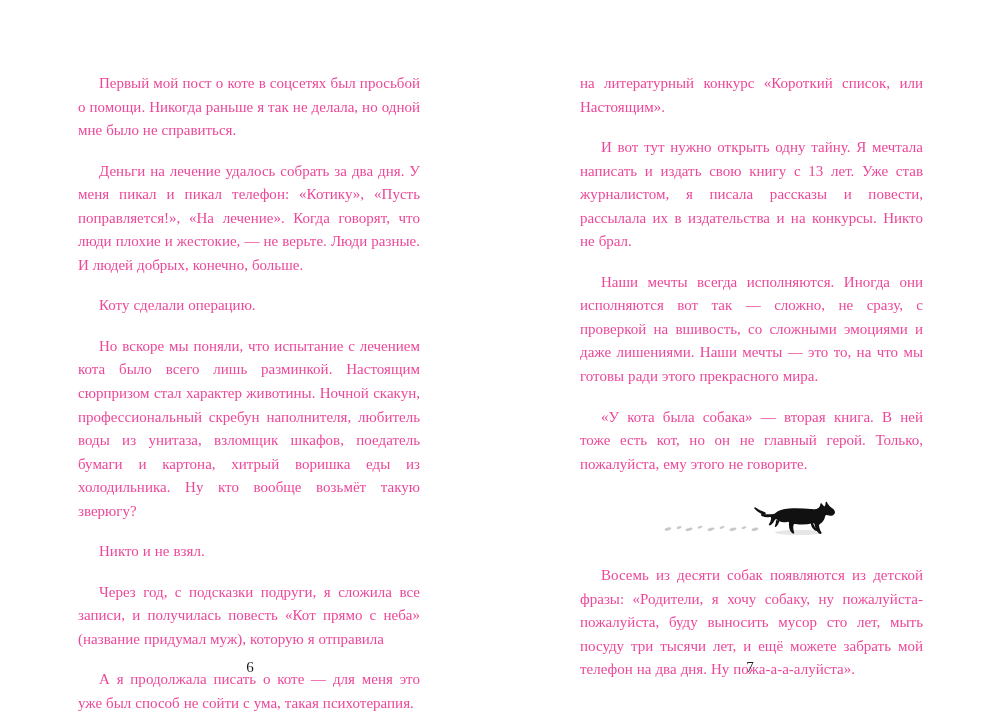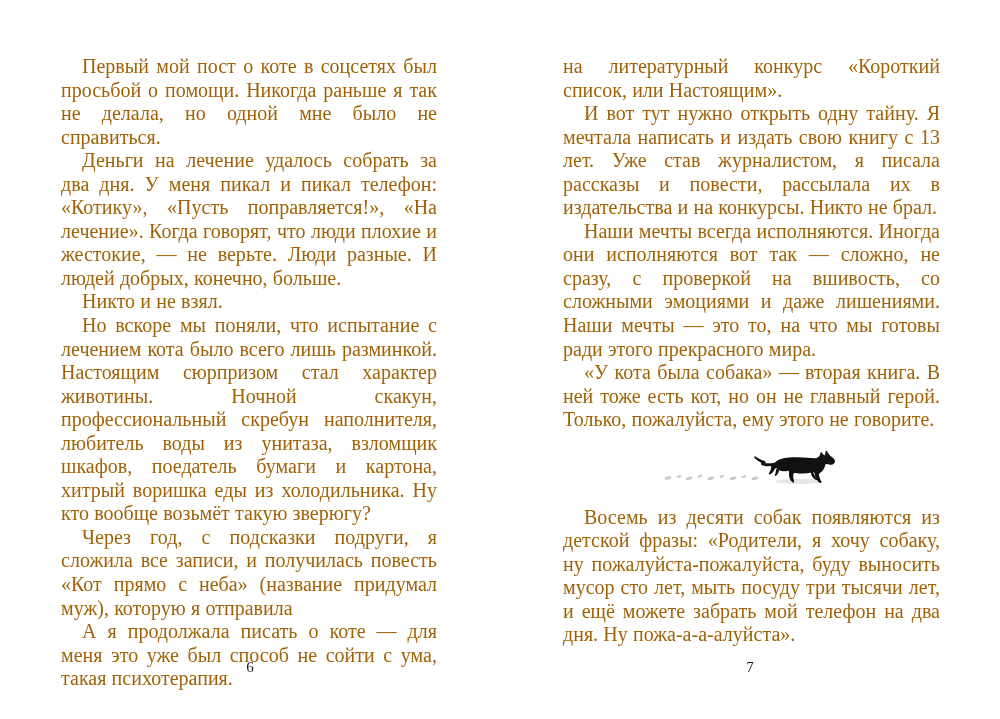--- a/index.html
+++ b/index.html
@@ -32,30 +32,30 @@
     padding: 55px 63px 0 61px;
   }
   .page-right {
     width: 500px;
     padding: 55px 60px 0 63px;
   }
   .text-column {
     width: 100%;
   }
   p.para {
-    margin: 0;
+    margin: 17px;
     text-align: justify;
     text-justify: inter-word;
     text-indent: 21px;
-    font-size: 20px;
+    font-size: 15px;
     line-height: 23.55px;
     letter-spacing: 0.01px;
     word-spacing: 0.2px;
     hyphens: manual;
-    color: #a16207;
+    color: #ec4899;
   }
   p.para.cont {
     text-indent: 0;
   }
   .page-number {
     position: absolute;
     bottom: 44px;
     left: 0;
     width: 100%;
     text-align: center;
@@ -82,22 +82,23 @@
 </style>
 </head>
 <body>
 
 <div class="book-spread">
 
   <div class="page page-left">
     <div class="text-column">
       <p class="para">Первый мой пост о коте в соцсетях был просьбой о помощи. Никогда раньше я так не делала, но одной мне было не справиться.</p>
       <p class="para">Деньги на лечение удалось собрать за два дня. У меня пикал и пикал телефон: «Котику», «Пусть поправляется!», «На лечение». Когда говорят, что люди плохие и жестокие, — не верьте. Люди разные. И людей добрых, конечно, больше.</p>
+      <p class="para">Коту сделали операцию.</p>
+      <p class="para">Но вскоре мы поняли, что испытание с лечением кота было всего лишь разминкой. Настоящим сюрпризом стал характер животины. Ночной скакун, профессиональный скребун наполнителя, любитель воды из унитаза, взломщик шкафов, поедатель бумаги и картона, хитрый воришка еды из холодильника. Ну кто вообще возьмёт такую зверюгу?</p>
       <p class="para">Никто и не взял.</p>
-      <p class="para">Но вскоре мы поняли, что испытание с лечением кота было всего лишь разминкой. Настоящим сюрпризом стал характер животины. Ночной скакун, профессиональный скребун наполнителя, любитель воды из унитаза, взломщик шкафов, поедатель бумаги и картона, хитрый воришка еды из холодильника. Ну кто вообще возьмёт такую зверюгу?</p>
       <p class="para">Через год, с подсказки подруги, я сложила все записи, и получилась повесть «Кот прямо с неба» (название придумал муж), которую я отправила</p>
       <p class="para">А я продолжала писать о коте — для меня это уже был способ не сойти с ума, такая психотерапия.</p>
     </div>
     <div class="page-number">6</div>
   </div>
 
   <div class="page page-right">
     <div class="text-column">
       <p class="para cont">на литературный конкурс «Короткий список, или Настоящим».</p>
       <p class="para">И вот тут нужно открыть одну тайну. Я мечтала написать и издать свою книгу с 13 лет. Уже став журналистом, я писала рассказы и повести, рассылала их в издательства и на конкурсы. Никто не брал.</p>

